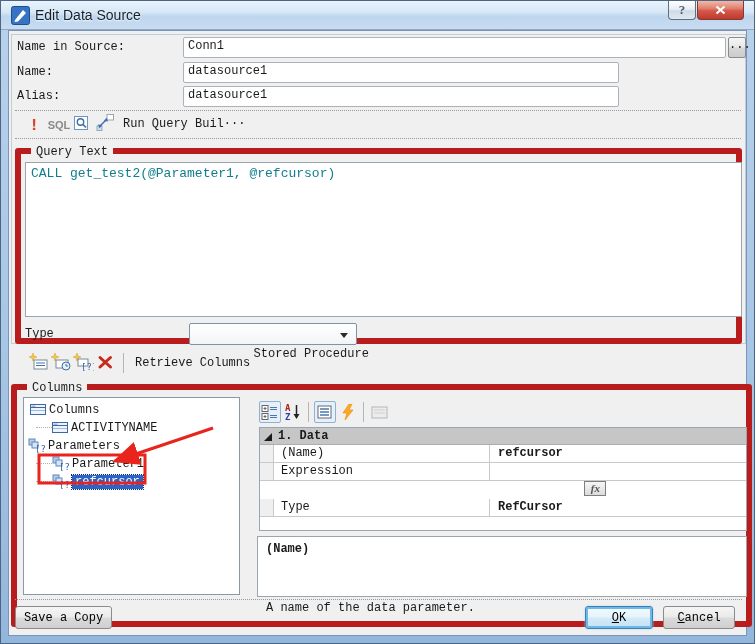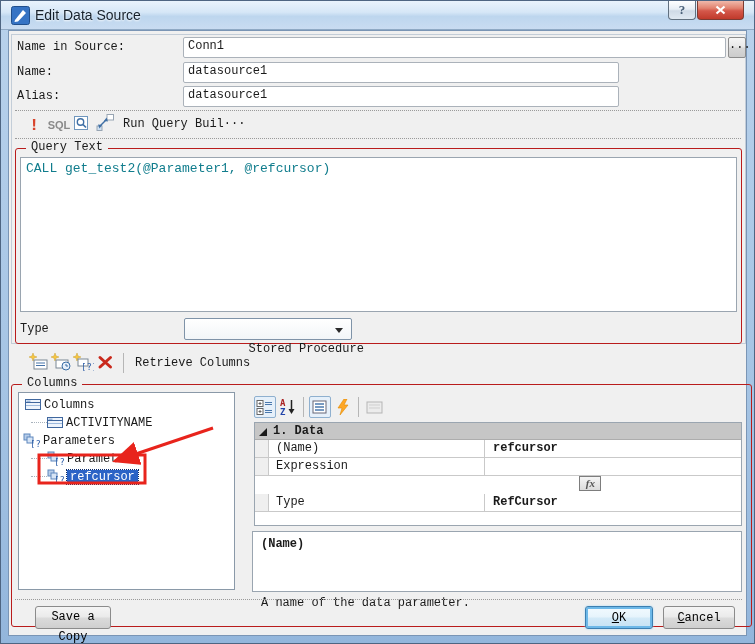--- a/index.html
+++ b/index.html
@@ -32,21 +32,21 @@
   .lbl { line-height:21px; white-space:pre; }
 
   .panel-border { border:1px solid #c3cdd8; }
   .txt-input { background:#fff; border:1px solid #abb2ba; border-radius:2px;
                padding:1px 4px; line-height:17px; font:inherit; white-space:pre; }
   .browse-btn { background:linear-gradient(180deg,#f6f6f6,#e8e8e8 45%,#d6d6d6 55%,#cccccc);
                 border:1px solid #8b8b8b; border-radius:2px; text-align:center; line-height:15px; }
 
   .dotted-sep { border-top:1px dotted #9a9a9a; height:0; }
 
-  .group-box { border:1px solid #b91c1c; border-radius:3px; }
+  .group-box { border:6px solid #b91c1c; border-radius:3px; }
   .group-label { position:absolute; top:-9px; left:10px; background:#f0f0f0; padding:0 5px; white-space:pre; }
 
   .query-area { background:#fff; border:1px solid #9aa5b0; padding:3px 5px;
                 color:#117d8d; font-size:13px; white-space:pre; overflow:hidden; }
 
   .combo { background:linear-gradient(180deg,#ffffff,#f2f5f8); border:1px solid #7f93a8;
            border-radius:2px; line-height:20px; padding-left:6px; white-space:pre; }
   .combo .arrow { position:absolute; right:8px; top:9px; width:0; height:0;
                   border-left:4px solid transparent; border-right:4px solid transparent;
                   border-top:5px solid #2b2b2b; }
@@ -329,21 +329,21 @@
         <marker id="ah" markerWidth="10" markerHeight="10" refX="8" refY="4" orient="auto">
           <path d="M0,0 L9,4 L0,8 z" fill="#e8241c"></path>
         </marker>
       </defs>
       <line x1="204" y1="12" x2="106" y2="45" stroke="#e8241c" stroke-width="3" marker-end="url(#ah)"></line>
       <rect x="30" y="39" width="106" height="28" fill="none" stroke="#e8241c" stroke-width="3"></rect>
     </svg>
 
     <div class="abs dotted-sep" style="left:6px; top:568px; width:727px;"></div>
 
-    <button class="btn abs" style="left:6px; top:575px; width:76px; height:23px;margin-left:20px;">
+    <button class="btn abs" style="left:6px; top:575px; width:97px; height:23px;">
       <span>Save a Copy</span>
     </button>
     <button class="btn default abs" style="left:576px; top:575px; width:68px; height:23px;text-align:center;">
       <span class="accel">OK</span>
     </button>
     <button class="btn abs" style="left:654px; top:575px; width:72px; height:23px;">
       <span class="accel">Cancel</span>
     </button>
   </div>
 </div>

